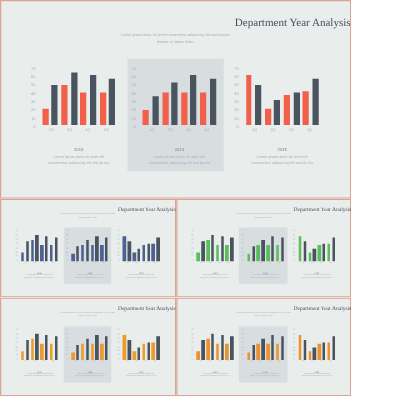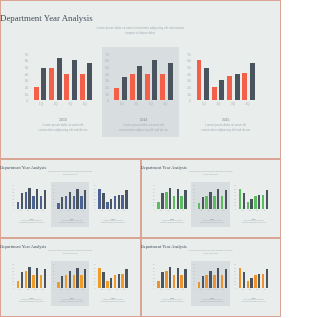--- a/index.html
+++ b/index.html
@@ -2,21 +2,21 @@
 <html><head>
 <meta charset="utf-8">
 <style>
   html,body{margin:0;padding:0;background:#ffffff;}
   body{width:281px;height:318px;overflow:hidden;
        font-family:"Liberation Sans", sans-serif;}
   .page{position:relative;width:281px;height:318px;background:#fff;}
 
   .slide{position:absolute;box-sizing:border-box;overflow:hidden;}
 
-  .s-title{position:absolute;left:0;right:0;text-align:left;
+  .s-title{position:absolute;left:0;right:0;text-align:right;
         font-family:"Liberation Serif", serif;white-space:nowrap;}
   .s-sub{position:absolute;left:0;right:0;text-align:center;}
   .s-sub div{white-space:nowrap;}
 
   .panel{position:absolute;}
   .chart{position:absolute;}
   .bar{position:absolute;bottom:0;}
   .yaxis{position:absolute;text-align:right;}
   .yaxis span{display:block;white-space:nowrap;}
   .xaxis{position:absolute;display:flex;}

